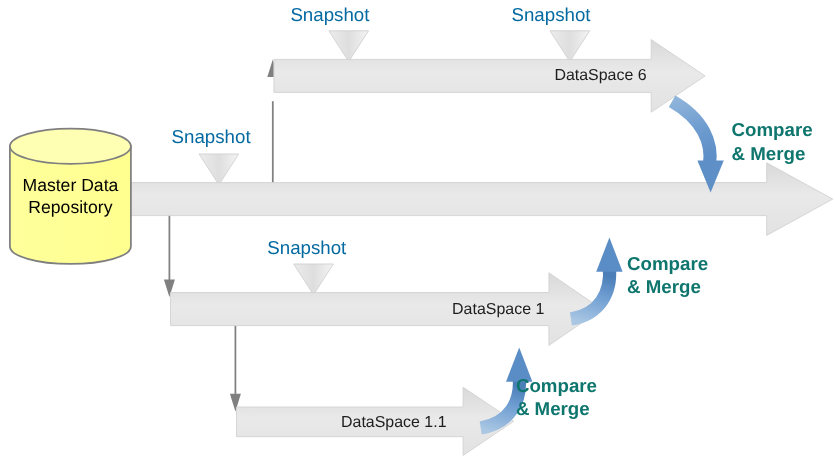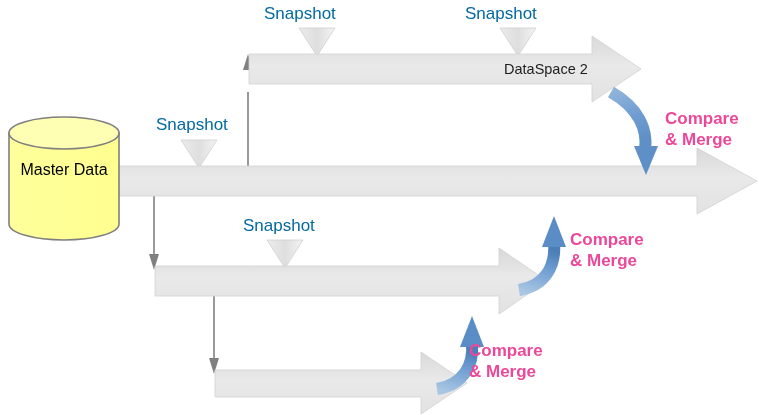--- a/index.html
+++ b/index.html
@@ -34,21 +34,21 @@
     font-size: 17px;
     color: #0369a1;
   }
   .bar-label {
     font-size: 14.5px;
     color: #1d1d1d;
   }
   .cm-label {
     font-size: 17px;
     font-weight: bold;
-    color: #ec4899;
+    color: #0f766e;
     line-height: 1.25;
   }
   .cyl-label {
     font-size: 16px;
     color: #000000;
     text-align: center;
     line-height: 1.22;
   }
 </style>
 </head>
@@ -128,34 +128,37 @@
     </g>
 
     <g>
       <path d="M437,389 C463,385 474,365 472,343" stroke="url(#blueUp)" stroke-width="12" fill="none" stroke-linecap="butt"></path>
       <polygon points="460,347 484,347 472,316" fill="#5a8dc6"></polygon>
     </g>
   </svg>
 
   <div class="lbl cyl-label" style="left:9px; top:160px; width:110px;">
     <div>Master Data</div>
+    <div>Repository</div>
   </div>
 
   <div class="lbl snap-label" style="left:264px; top:4px;">Snapshot</div>
 
   <div class="lbl snap-label" style="left:465px; top:4px;">Snapshot</div>
 
   <div class="lbl snap-label" style="left:156px; top:115px;">Snapshot</div>
 
   <div class="lbl snap-label" style="left:243px; top:216px;">Snapshot</div>
 
-  <div class="lbl bar-label" style="left:504px; top:61px;">DataSpace 2</div>
+  <div class="lbl bar-label" style="left:504px; top:61px;">DataSpace 6</div>
 
 
+  <div class="lbl bar-label" style="left:411px; top:273px;">DataSpace 1</div>
 
+  <div class="lbl bar-label" style="left:310px; top:376px;">DataSpace 1.1</div>
 
   <div class="lbl cm-label" style="left:665px; top:108px;">
     <div>Compare</div>
     <div>&amp; Merge</div>
   </div>
 
   <div class="lbl cm-label" style="left:570px; top:229px;">
     <div>Compare</div>
     <div>&amp; Merge</div>
   </div>

